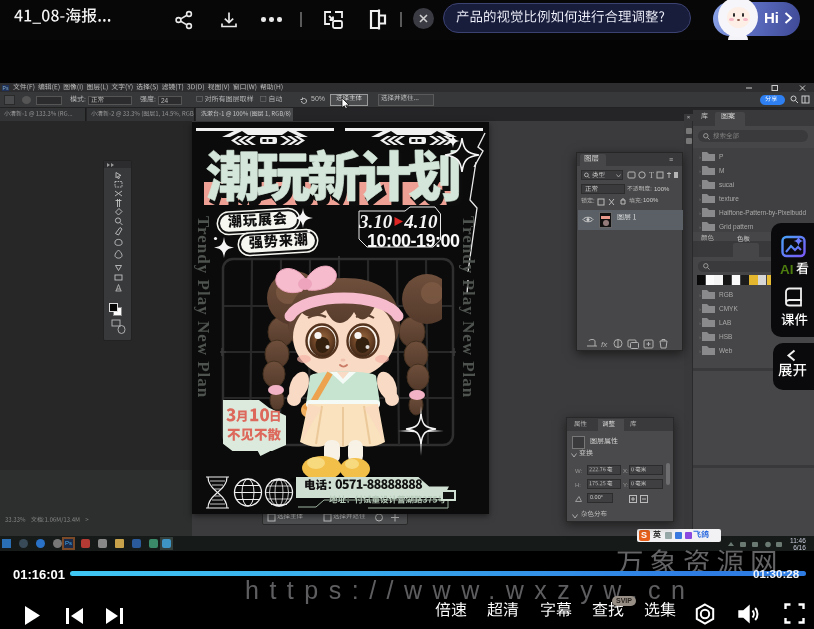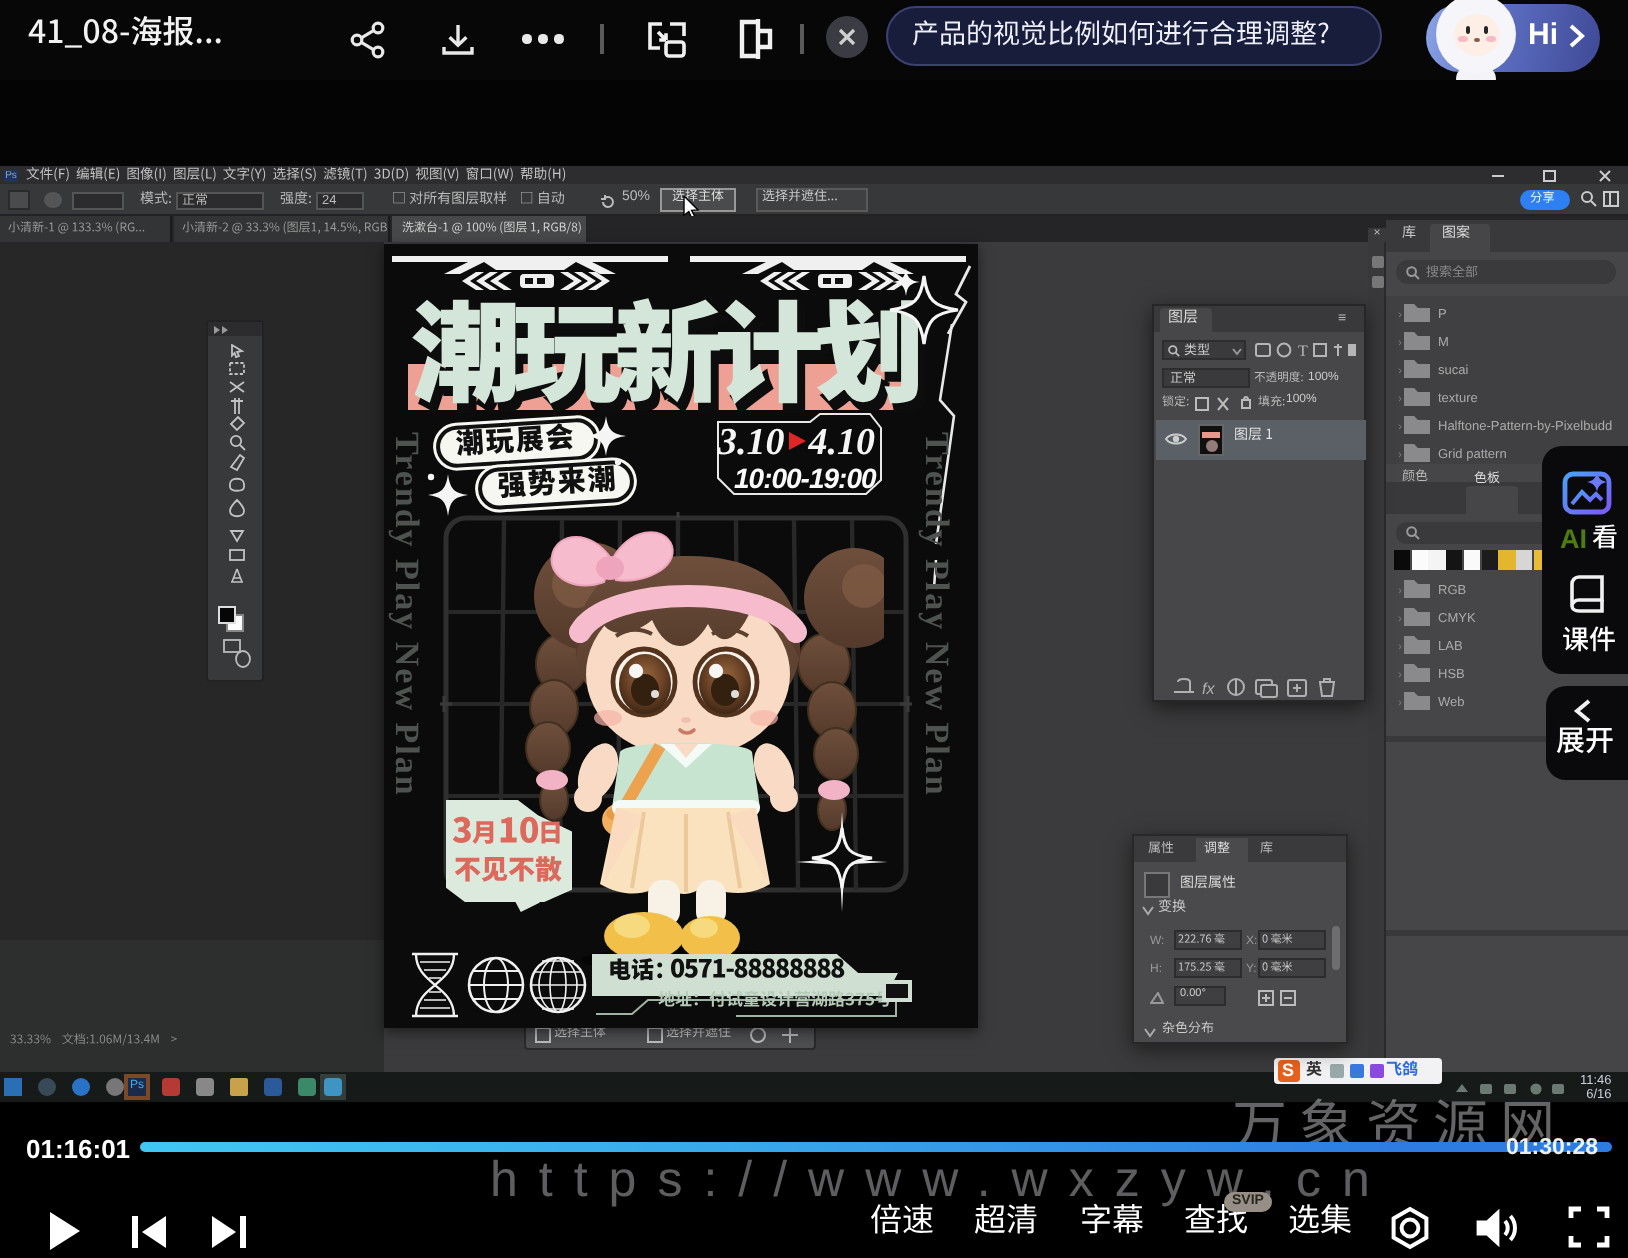--- a/index.html
+++ b/index.html
@@ -529,21 +529,21 @@
     <path d="M12 3 C13 10.5 15 12.5 22 13.5 C15 14.5 13 16.5 12 24 C11 16.5 9 14.5 2 13.5 C9 12.5 11 10.5 12 3 Z"></path>
     <circle cx="3.5" cy="4.5" r="1.6"></circle>
   </svg>
 
   <svg class="abs" style="left:160px;top:82px" width="95" height="46" viewBox="0 0 95 46" fill="none">
     <path d="M7 7 L53 7 L58 3 L83 3 L88.5 10 L88.5 36 L81 43 L15 43 L7 35 Z" stroke="#e8e8e8" stroke-width="1"></path>
   </svg>
   <div class="abs" style="left:167px;top:90px;width:86px;height:20px;color:#f5f5f5;font-family:'Liberation Serif',serif;font-style:italic;font-weight:bold;font-size:19px;line-height:20px;white-space:nowrap;">3.10<svg width="11" height="11" viewBox="0 0 11 11" style="margin:0 0 1px 1px">
           <path d="M1.5 1 L10 5.5 L1.5 10 Z" fill="#e02525"></path>
         </svg>4.10</div>
-  <div class="abs" style="left:175px;top:109px;width:66px;color:#fafafa;font-weight:bold;font-size:14px;letter-spacing:-0.5px;white-space:nowrap;font-style:italic;">10:00-19:00</div>
+  <div class="abs" style="left:175px;top:109px;width:66px;color:#fafafa;font-weight:bold;font-size:18px;letter-spacing:-0.5px;white-space:nowrap;">10:00-19:00</div>
 
   <div class="abs" style="left:-118px;top:215px;width:260px;height:18px;color:#4e534f;font-family:'Liberation Serif',serif;font-weight:bold;font-size:17px;letter-spacing:1px;transform:rotate(90deg);white-space:nowrap;">Trendy Play New Plan</div>
   <div class="abs" style="left:147px;top:215px;width:260px;height:18px;color:#4e534f;font-family:'Liberation Serif',serif;font-weight:bold;font-size:17px;letter-spacing:1px;transform:rotate(90deg);white-space:nowrap;">Trendy Play New Plan</div>
 
   <svg class="abs" style="left:50px;top:130px" width="200" height="235" viewBox="0 0 200 235">
     <defs>
       <radialGradient id="iris" cx="0.5" cy="0.4" r="0.6">
         <stop offset="0%" stop-color="#9a6a40"></stop>
             <stop offset="60%" stop-color="#6a4226"></stop>
             <stop offset="100%" stop-color="#3f2615"></stop>

